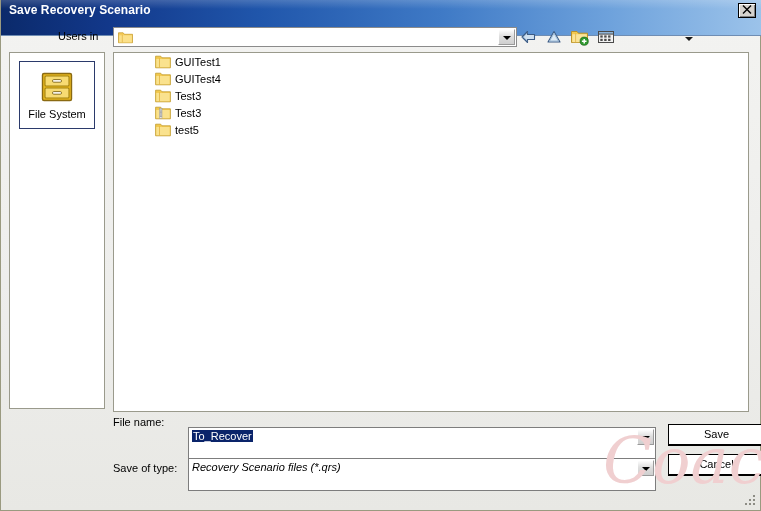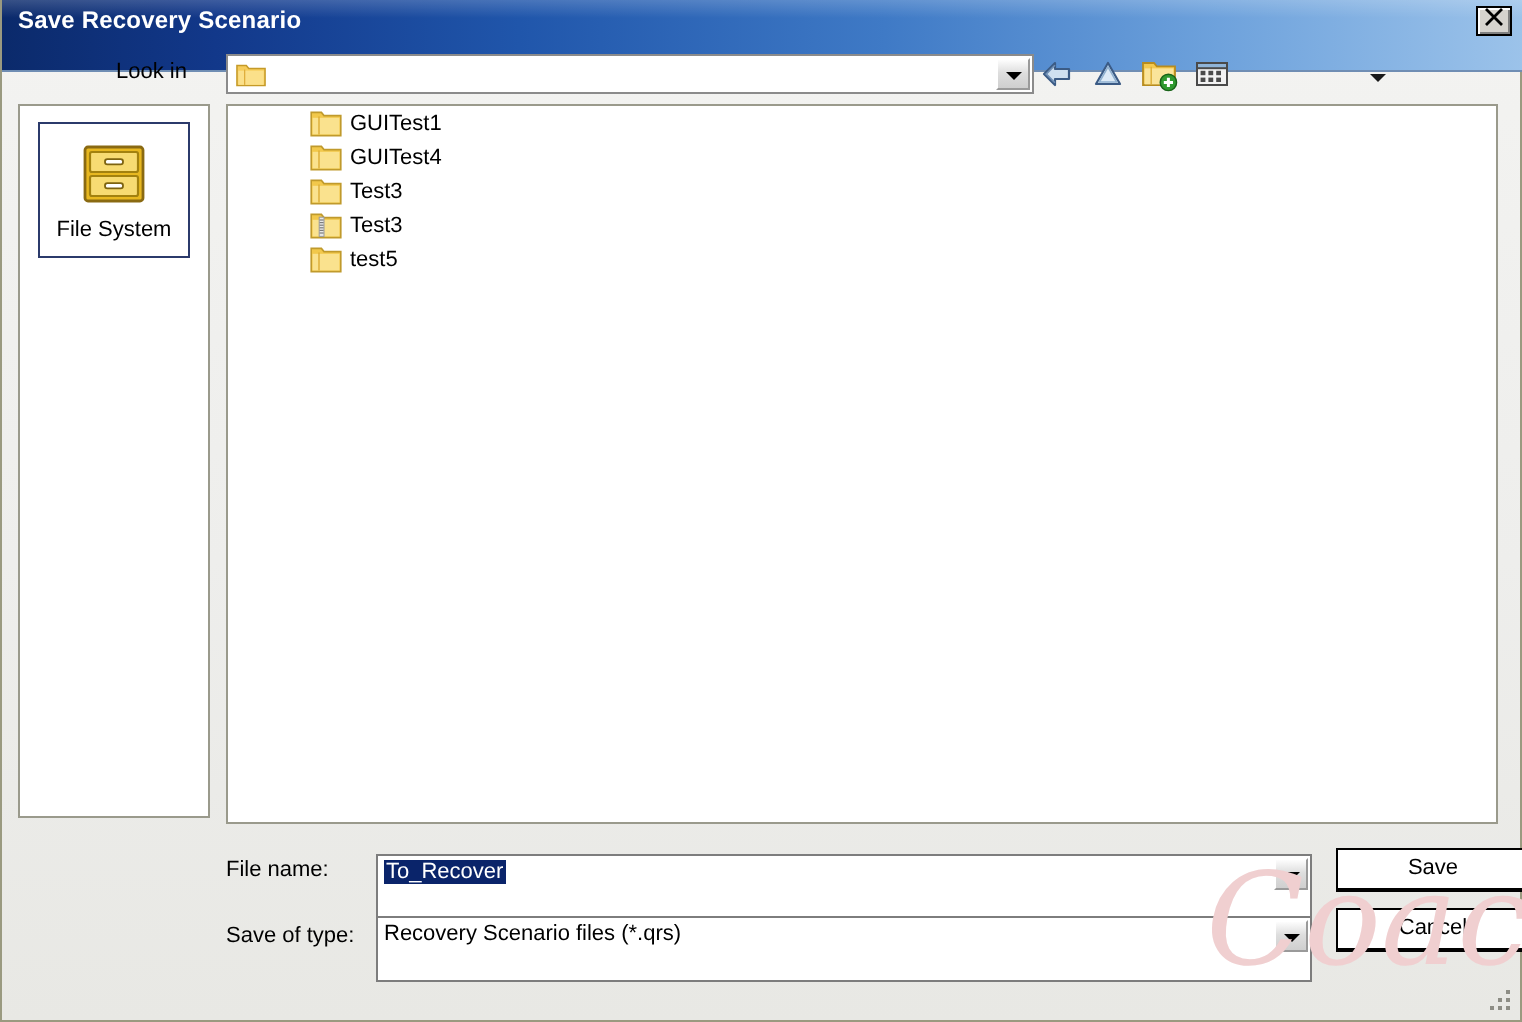--- a/index.html
+++ b/index.html
@@ -227,34 +227,34 @@
     white-space: nowrap;
   }
 
   
   .field-label {
     position: absolute;
     font-size: 11px;
     color: #000;
     white-space: nowrap;
   }
-  .lbl-filename { left: 112px; top: 429px; }
+  .lbl-filename { left: 112px; top: 416px; }
   .lbl-filetype { left: 112px; top: 462px; }
 
   .field-combo {
     position: absolute;
     left: 187px;
     height: 33px;
     width: 468px;
     background: #ffffff;
     border: 1px solid #7d7d7d;
     box-sizing: border-box;
   }
   .fc-name { top: 427px; }
-  .fc-type { top: 458px; }
+  .fc-type { top: 458px; font-style: italic; }
 
   .field-text {
     position: absolute;
     left: 3px;
     top: 2px;
     font-size: 11px;
     color: #000;
     white-space: nowrap;
   }
   .field-text.selected {
@@ -331,21 +331,21 @@
     <div class="titlebar">
       <div class="titlebar-shade"></div>
       <div class="title-text">Save Recovery Scenario</div>
       <div class="close-btn">
         <svg width="10" height="9" viewBox="0 0 10 9">
           <path d="M1 0.5 L9 8.5 M9 0.5 L1 8.5" stroke="#000" stroke-width="1.4"></path>
         </svg>
       </div>
     </div>
 
-    <div class="lookin-label">Look in</div>
+    <div class="lookin-label">Users in</div>
 
     <div class="path-combo">
       <svg class="path-folder-icon" viewBox="0 0 16 14">
         <path d="M0.5 2.5 h5 l1.3 1.6 h8.7 v9 h-15 z" fill="#f6cc5a" stroke="#c59a28" stroke-width="0.8"></path>
         <path d="M1.2 5.2 h13.6 v7.6 h-13.6 z" fill="#fbe08a" stroke="none"></path>
         <path d="M4.6 4.6 v8.2" stroke="#dfae3c" stroke-width="0.7"></path>
       </svg>
       <div class="combo-arrow"></div>
     </div>
 

